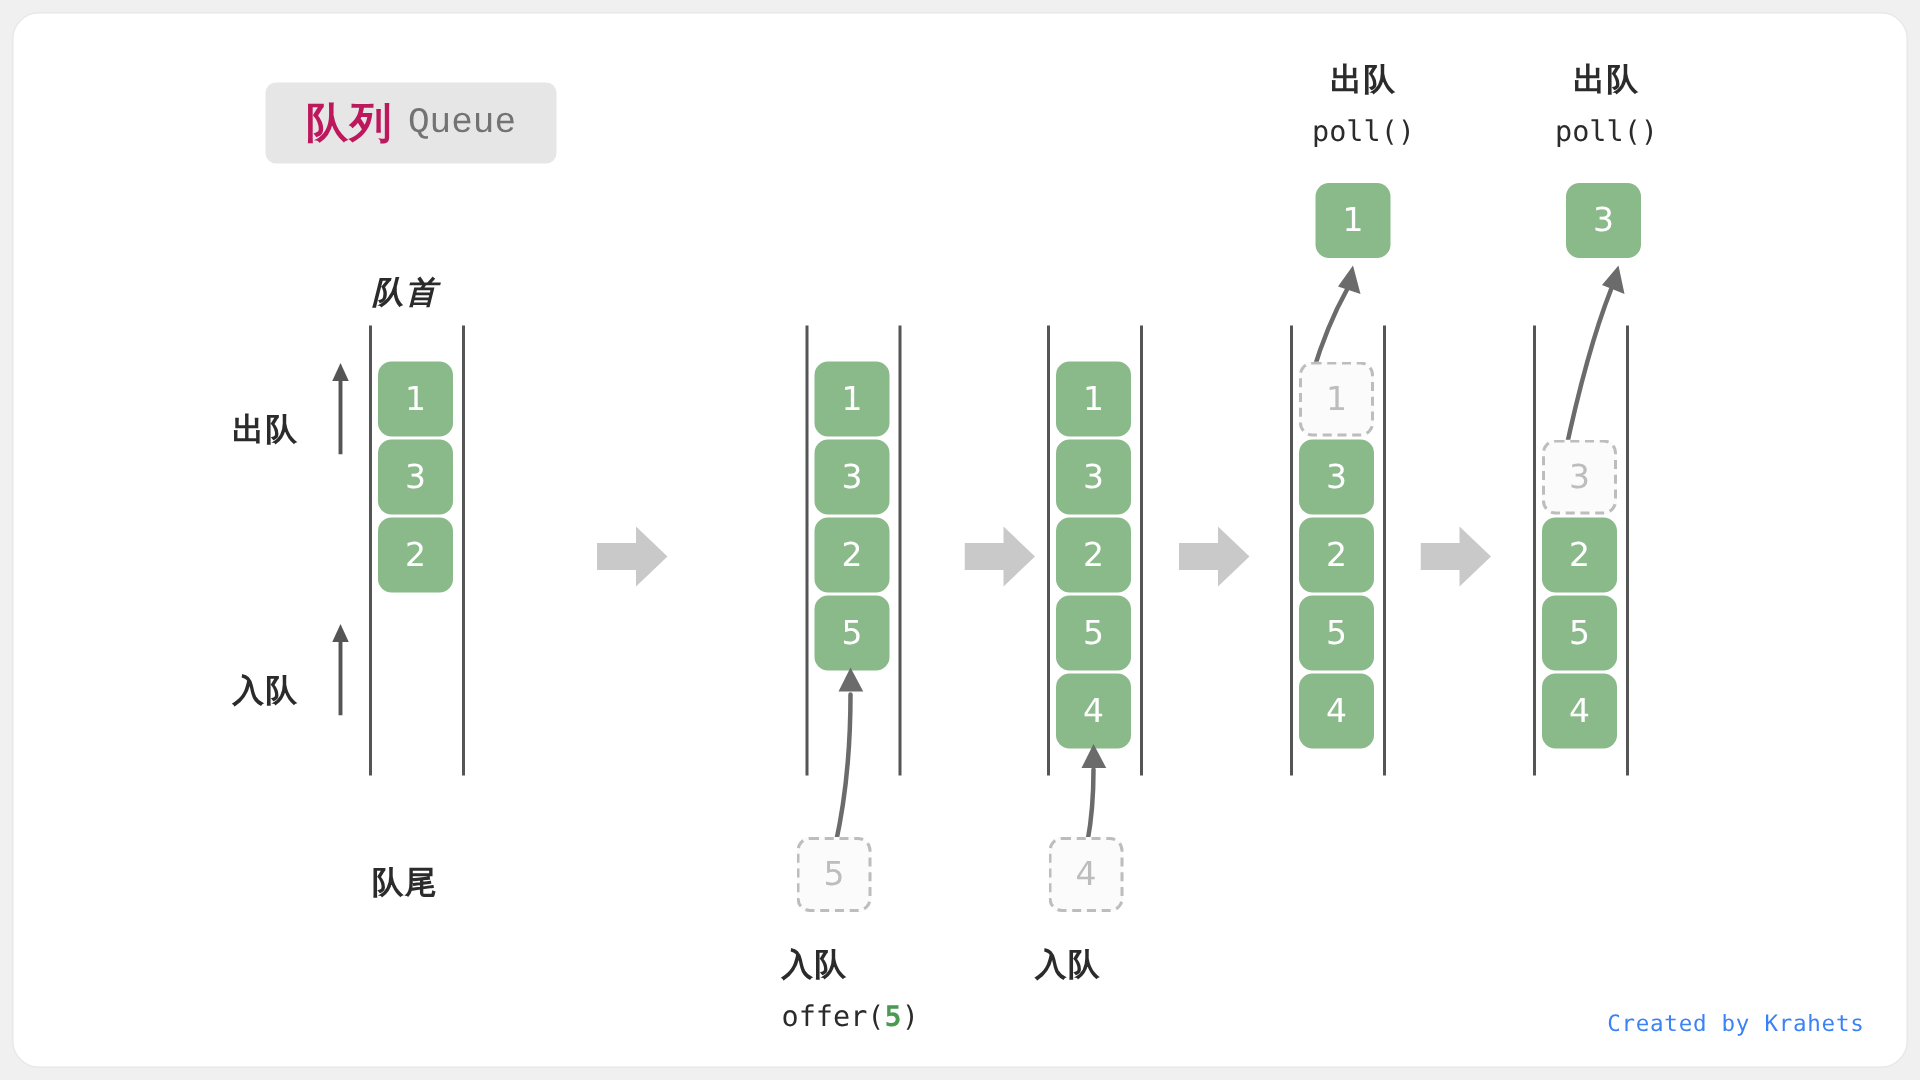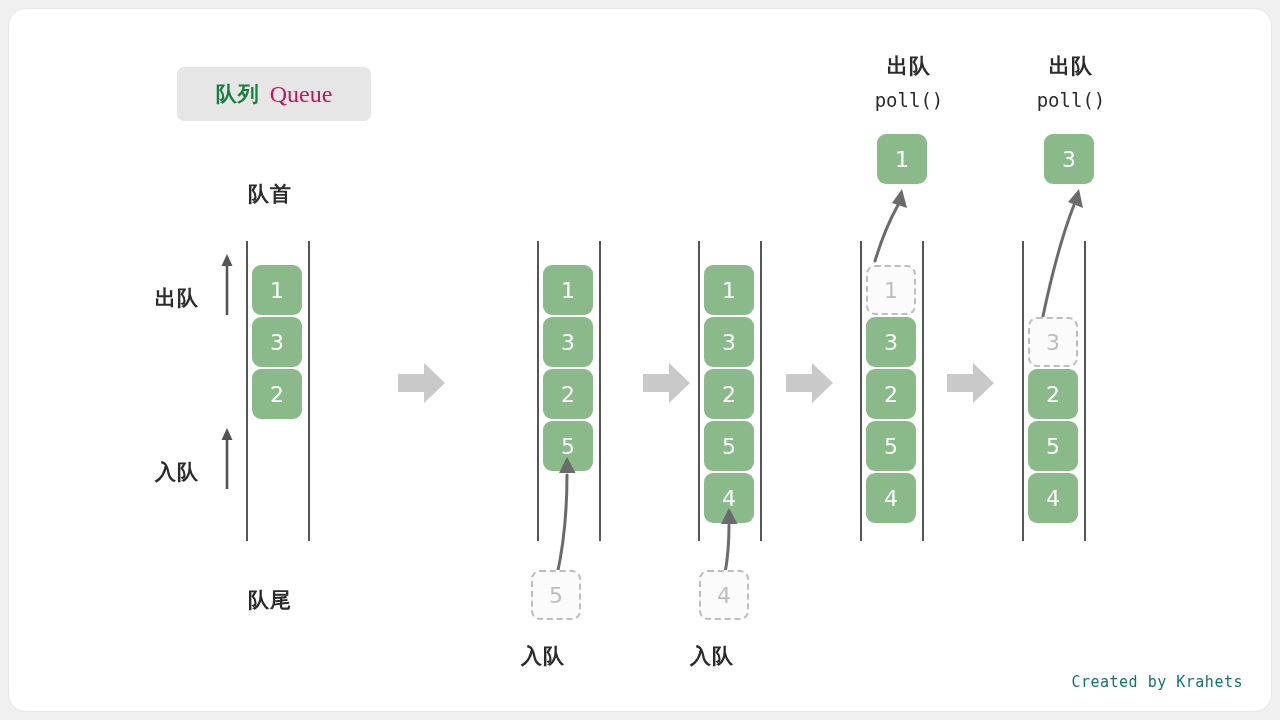--- a/index.html
+++ b/index.html
@@ -18,45 +18,45 @@
     left: 8px;
     top: 8px;
     width: 1264px;
     height: 704px;
     background: #ffffff;
     border: 1px solid #e8e8e8;
     border-radius: 18px;
     box-sizing: border-box;
     overflow: hidden;
   }
-  .abs { position: absolute; margin-top: 12px; }
+  .abs { position: absolute; }
 
   
   #title-badge {
     left: 168px;
     top: 46px;
     width: 194px;
     height: 54px;
     background: #e6e6e6;
     border-radius: 7px;
     display: flex;
     align-items: center;
     justify-content: center;
     gap: 10px;
   }
   #title-badge .zh {
-    font-size: 21px;
+    font-size: 28px;
     font-weight: bold;
-    color: #15803d;
+    color: #be185d;
     letter-spacing: 1px;
   }
   #title-badge .en {
-    font-family: Liberation Serif, serif;
+    font-family: Liberation Mono, monospace;
     font-size: 24px;
-    color: #be185d;
+    color: #737373;
   }
 
   
   .cn-label {
     font-size: 21px;
     font-weight: bold;
     color: #2b2b2b;
     white-space: nowrap;
     letter-spacing: 1px;
   }
@@ -122,36 +122,36 @@
   
   .motion { pointer-events: none; }
   .motion svg { display: block; overflow: visible; }
 
   
   #watermark {
     right: 28px;
     bottom: 20px;
     font-family: "DejaVu Sans Mono", "Liberation Mono", monospace;
     font-size: 15px;
-    color: #0f766e;
+    color: #3b82f6;
     letter-spacing: 0.5px;
     white-space: nowrap;
   }
 </style>
 </head>
 <body>
 
 <div id="card">
 
   <div class="abs" id="title-badge">
     <span class="zh">队列</span>
     <span class="en">Queue</span>
   </div>
 
-  <div class="abs cn-label" style="left:239px; top:159px;">队首</div>
+  <div class="abs cn-label" style="left:239px; top:172px;font-style:italic;">队首</div>
   <div class="abs cn-label" style="left:239px; top:565px;">队尾</div>
 
   <div class="abs cn-label" style="left:146px; top:263px;">出队</div>
   <div class="abs up-arrow" style="left:210px; top:232px;">
     <svg width="16" height="62" viewBox="0 0 16 62">
       <line x1="8" y1="62" x2="8" y2="12" stroke="#555555" stroke-width="2.6"></line>
       <polygon points="8,1 2.5,13 13.5,13" fill="#555555"></polygon>
     </svg>
   </div>
 
@@ -188,20 +188,21 @@
 
   <div class="abs motion" style="left:520px; top:432px;">
     <svg width="70" height="125" viewBox="0 0 70 125">
       <path d="M28,122 C34,95 38,60 38,22" stroke="#6b6b6b" stroke-width="3" fill="none" stroke-linecap="round"></path>
       <polygon points="38,4 30,20 46.5,20" fill="#6b6b6b"></polygon>
     </svg>
   </div>
   <div class="abs cell ghost" style="left:522px; top:549px;">5</div>
   <div class="abs op-label" style="left:512px; top:618px; width:120px; text-align:left;">
     <span class="zh">入队</span>
+    <span class="code"><span>offer(</span><span class="num">5</span><span>)</span></span>
   </div>
 
   <div class="abs step-arrow" style="left:634px; top:340px;">
     <svg width="48" height="44" viewBox="0 0 48 44">
       <polygon points="0,13 26,13 26,2 47,22 26,42 26,31 0,31" fill="#c9c9c9"></polygon>
     </svg>
   </div>
 
   <div class="abs" style="left:689px; top:208px; width:64px; height:300px;">
     <div class="abs rail" style="left:0px; top:0px; height:300px;"></div>

